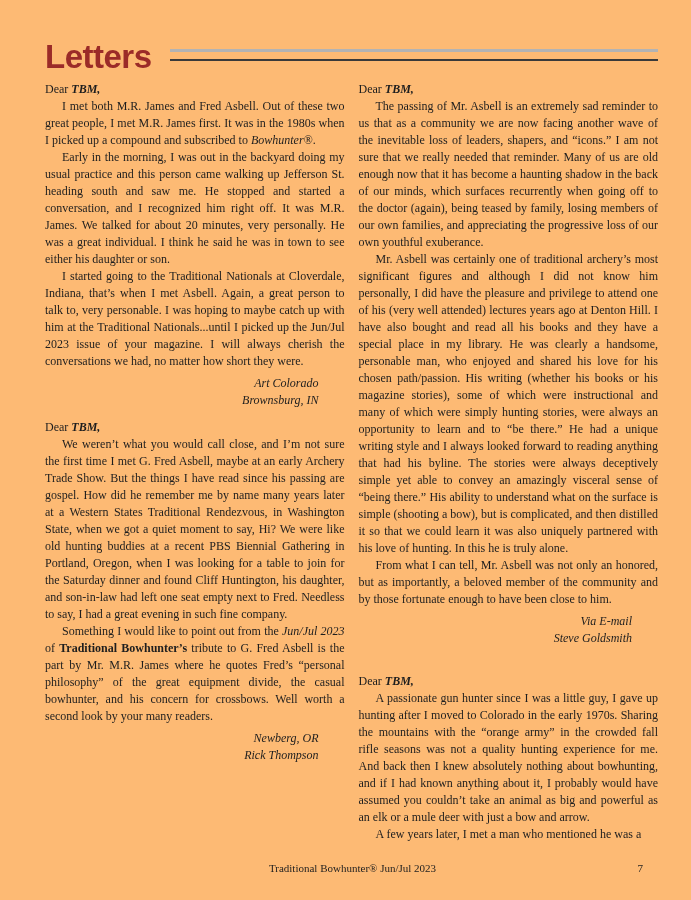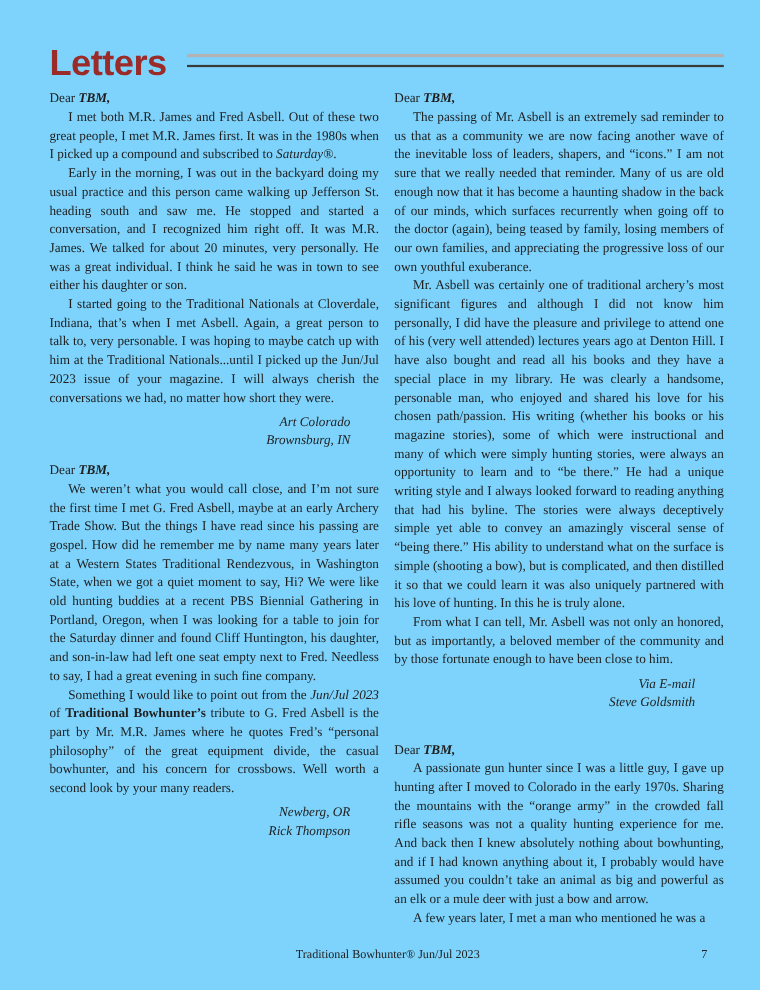--- a/index.html
+++ b/index.html
@@ -7,21 +7,21 @@
     background: #ffffff;
     width: 691px; height: 900px;
     overflow: hidden;
     font-family: "Liberation Serif", serif;
     color: #1e1e1e;
     -webkit-font-smoothing: antialiased;
   }
   .page {
     position: relative;
     width: 691px; height: 900px;
-    background: #7dd3fc;
+    background: #fdba74;
     box-sizing: border-box;
     padding: 40px 33px 0 45px;
   }
   
   .header {
     display: flex;
     align-items: center;
     margin-bottom: 8px;
   }
   .page-title {
@@ -99,21 +99,21 @@
     <div class="rule-group" data-name="header-rule">
       <div class="rule-light" data-name="header-rule-light"></div>
       <div class="rule-dark" data-name="header-rule-dark"></div>
     </div>
   </div>
 
   <div class="columns" data-name="letters-columns">
     <div class="column" data-name="left-column">
         <div class="letter" data-name="letter">
           <p class="salutation" data-name="letter-salutation"><span data-name="text-segment">Dear </span><span class="bi" data-name="text-segment">TBM,</span></p>
-          <p class="para" data-name="letter-paragraph"><span data-name="text-segment">I met both M.R. James and Fred Asbell. Out of these two great people, I met M.R. James first. It was in the 1980s when I picked up a compound and subscribed to </span><span class="it" data-name="text-segment">Saturday®</span><span data-name="text-segment">.</span></p>
+          <p class="para" data-name="letter-paragraph"><span data-name="text-segment">I met both M.R. James and Fred Asbell. Out of these two great people, I met M.R. James first. It was in the 1980s when I picked up a compound and subscribed to </span><span class="it" data-name="text-segment">Bowhunter®</span><span data-name="text-segment">.</span></p>
           <p class="para" data-name="letter-paragraph"><span data-name="text-segment">Early in the morning, I was out in the backyard doing my usual practice and this person came walking up Jefferson St. heading south and saw me. He stopped and started a conversation, and I recognized him right off. It was M.R. James. We talked for about 20 minutes, very personally. He was a great individual. I think he said he was in town to see either his daughter or son.</span></p>
           <p class="para" data-name="letter-paragraph"><span data-name="text-segment">I started going to the Traditional Nationals at Cloverdale, Indiana, that’s when I met Asbell. Again, a great person to talk to, very personable. I was hoping to maybe catch up with him at the Traditional Nationals...until I picked up the Jun/Jul 2023 issue of your magazine. I will always cherish the conversations we had, no matter how short they were.</span></p>
           <div class="signature" data-name="letter-signature">
             <div data-name="signature-line">Art Colorado</div>
             <div data-name="signature-line">Brownsburg, IN</div>
           </div>
         </div>
         <div class="letter" data-name="letter">
           <p class="salutation" data-name="letter-salutation"><span data-name="text-segment">Dear </span><span class="bi" data-name="text-segment">TBM,</span></p>
           <p class="para" data-name="letter-paragraph"><span data-name="text-segment">We weren’t what you would call close, and I’m not sure the first time I met G. Fred Asbell, maybe at an early Archery Trade Show. But the things I have read since his passing are gospel. How did he remember me by name many years later at a Western States Traditional Rendezvous, in Washington State, when we got a quiet moment to say, Hi? We were like old hunting buddies at a recent PBS Biennial Gathering in Portland, Oregon, when I was looking for a table to join for the Saturday dinner and found Cliff Huntington, his daughter, and son-in-law had left one seat empty next to Fred.  Needless to say, I had a great evening in such fine company.</span></p>

